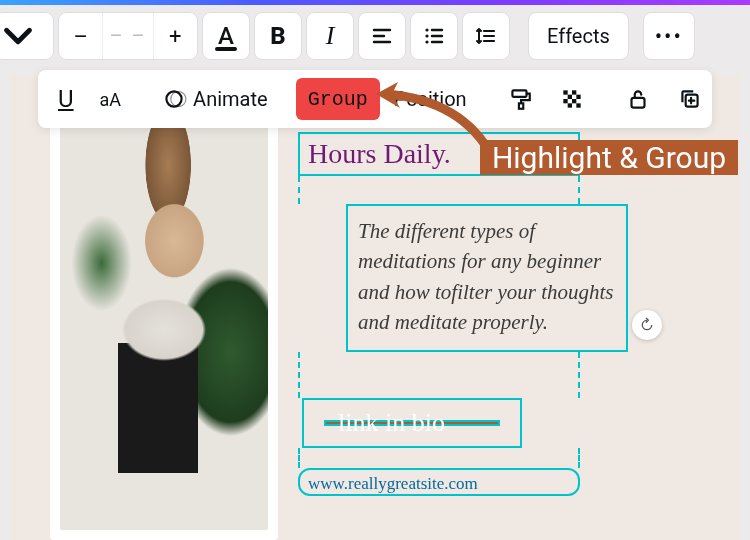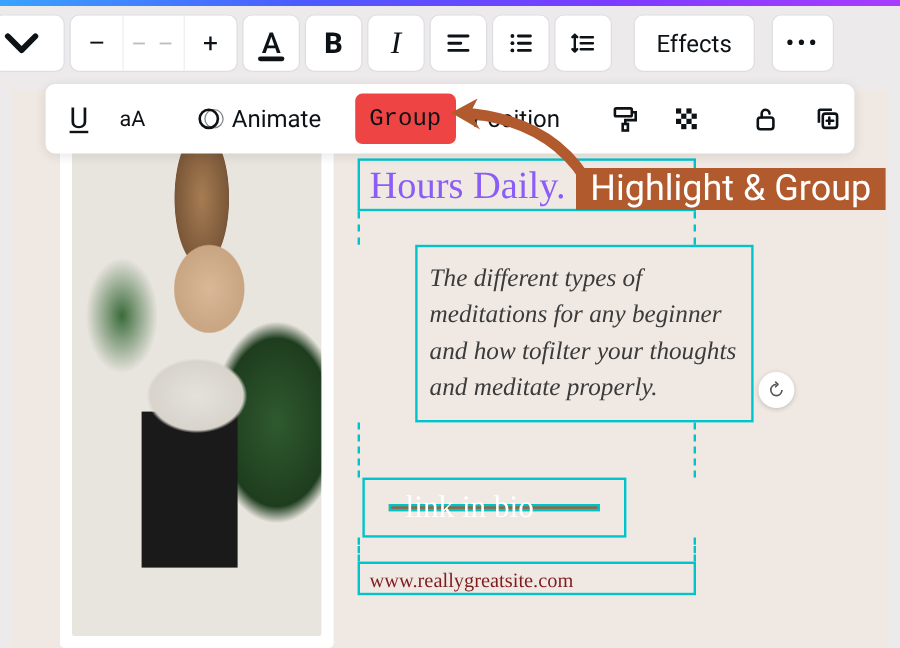--- a/index.html
+++ b/index.html
@@ -120,22 +120,22 @@
   .solid-sel {
     border: 2px solid #00c4cc;
   }
   .hours-box {
     width: 282px;
     height: 44px;
     display: flex;
     align-items: center;
     padding: 0 8px;
     font-family: Georgia, 'Times New Roman', serif;
-    font-size: 32px;
-    color: #8b5cf6;
+    font-size: 28px;
+    color: #701a75;
   }
   .gap1 { height: 28px; border-left:2px dashed #00c4cc; border-right:2px dashed #00c4cc; width:282px; }
   .body-box {
     width: 282px;
     padding: 10px 10px 12px 10px;
     font-family: Georgia, 'Times New Roman', serif;
     font-style: italic;
     font-size: 21px;
     line-height: 1.45;
     color: #3b3b3b;
@@ -160,21 +160,22 @@
     font-size: 26px;
     color: #fff;
   }
   .gap3 { height: 20px; border-left:2px dashed #00c4cc; border-right:2px dashed #00c4cc; width:282px; }
   .url-box {
     width: 282px;
     height: 28px;
     padding: 4px 8px 0 8px;
     font-family: Georgia, 'Times New Roman', serif;
     font-size: 17px;
-    color: #7f1d1d;
+    color: #0369a1;
+    border-radius: 12px;
   }
   
   .refresh-handle {
     position:absolute;
     top: 310px;
     left: 632px;
     width: 30px; height:30px;
     border-radius: 50%;
     background:#fff;
     box-shadow: 0 1px 4px rgba(0,0,0,0.2);

